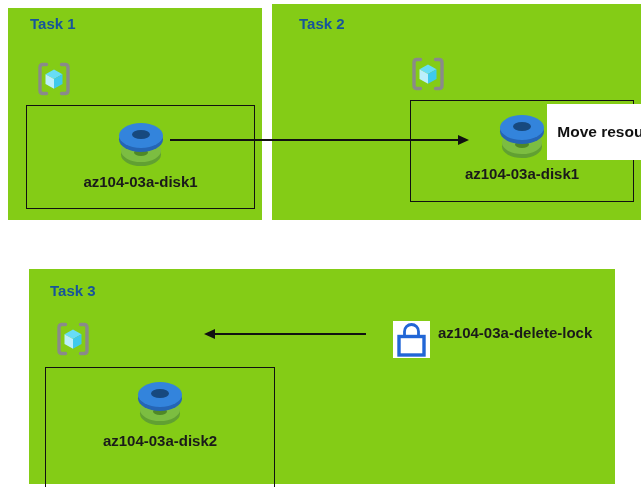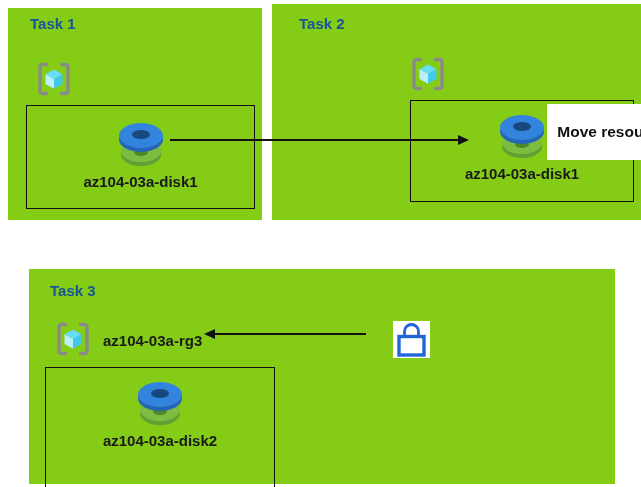--- a/index.html
+++ b/index.html
@@ -128,28 +128,28 @@
 <div class="panel" id="task3-panel">
   <div class="task-title" style="left:21px;top:13px;">Task 3</div>
 
   <svg class="rg-icon" style="left:26px;top:52px;" viewBox="0 0 36 36">
     <path d="M 10.5 3.5 H 7 Q 4 3.5 4 6.5 V 29.5 Q 4 32.5 7 32.5 H 10.5" fill="none" stroke="#8a8a8a" stroke-width="3.4" stroke-linecap="round"></path>
     <path d="M 25.5 3.5 H 29 Q 32 3.5 32 6.5 V 29.5 Q 32 32.5 29 32.5 H 25.5" fill="none" stroke="#8a8a8a" stroke-width="3.4" stroke-linecap="round"></path>
     <polygon points="18,8.5 26.5,13.2 18,18 9.5,13.2" fill="#67ddf6"></polygon>
     <polygon points="9.5,13.2 18,18 18,27.8 9.5,23" fill="#bceffb"></polygon>
     <polygon points="26.5,13.2 18,18 18,27.8 26.5,23" fill="#3fc9ec"></polygon>
   </svg>
-  <div class="res-label" style="left:74px;top:63px;">az104-03a-rg3</div>
 
   <div class="lock-badge">
     <svg width="37" height="37" viewBox="0 0 37 37">
       <path d="M 11.5 16 V 10.5 A 7 7 0 0 1 25.5 10.5 V 16" fill="none" stroke="#2166d6" stroke-width="2.8"></path>
       <rect x="6" y="15.5" width="25" height="18.5" fill="#ffffff" stroke="#2166d6" stroke-width="3.4"></rect>
     </svg>
   </div>
+  <div class="lock-name">az104-03a-delete-lock</div>
 
   <div class="res-box" style="left:16px;top:98px;width:230px;height:124px;padding-top:14px;">
     <div class="disk-icon">
       <div class="donut d-green-rim"></div>
         <div class="donut d-green-top"></div>
         <div class="donut d-green-hole"></div>
       <div class="donut d-blue-rim"></div>
         <div class="donut d-blue-top"></div>
         <div class="donut d-blue-hole"></div>
     </div>

